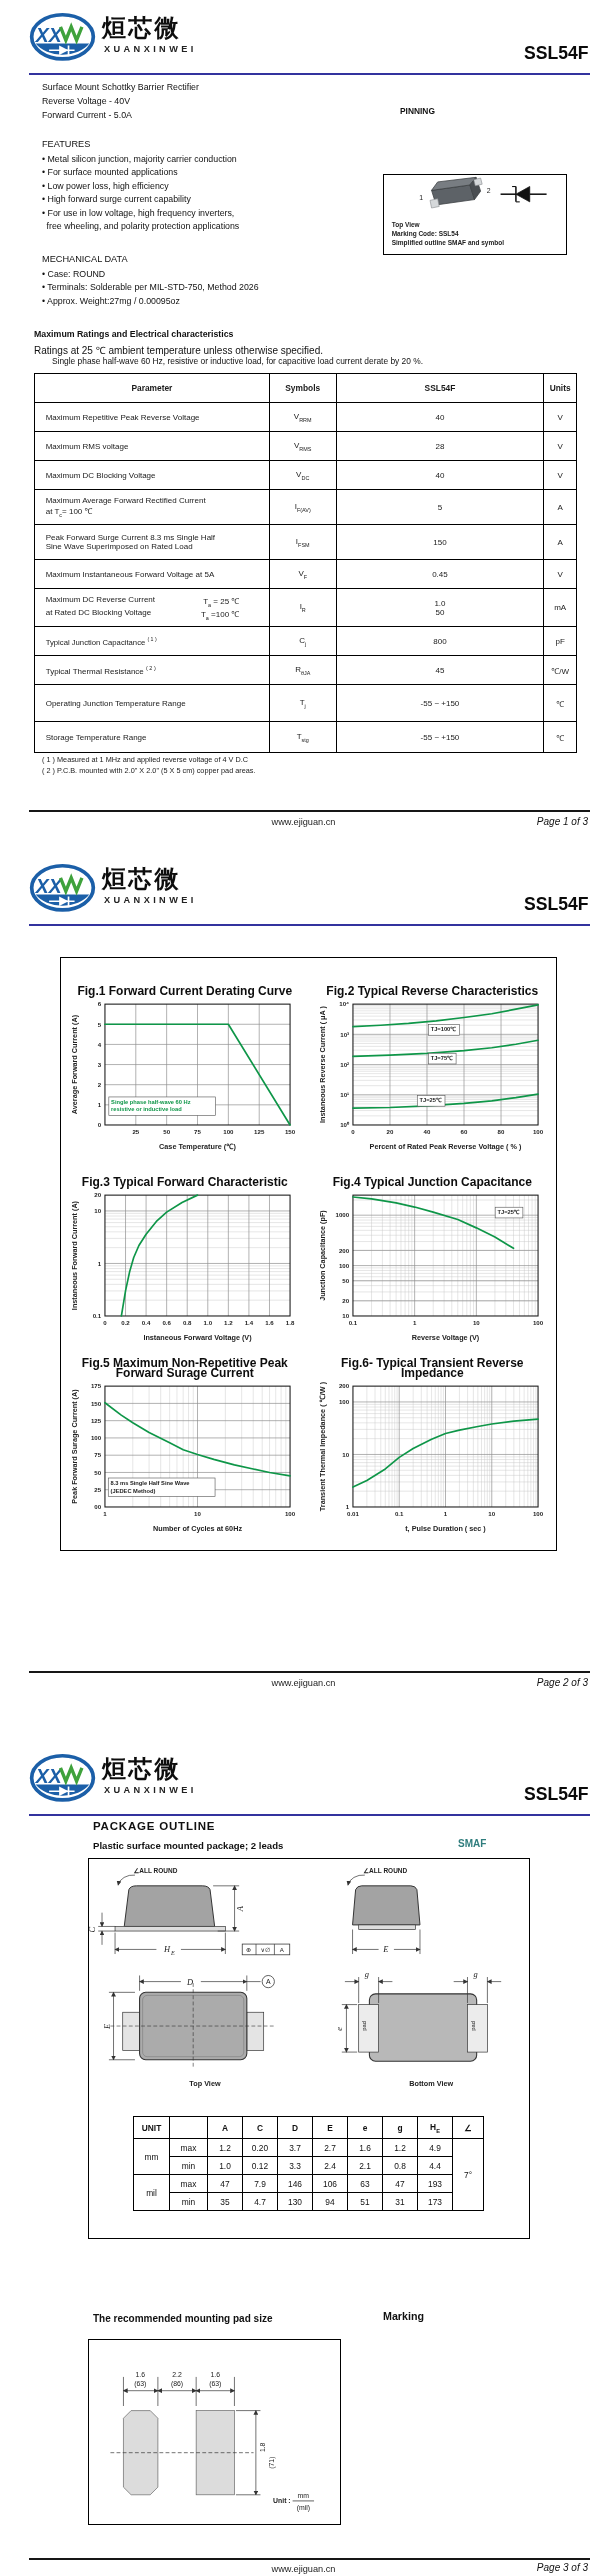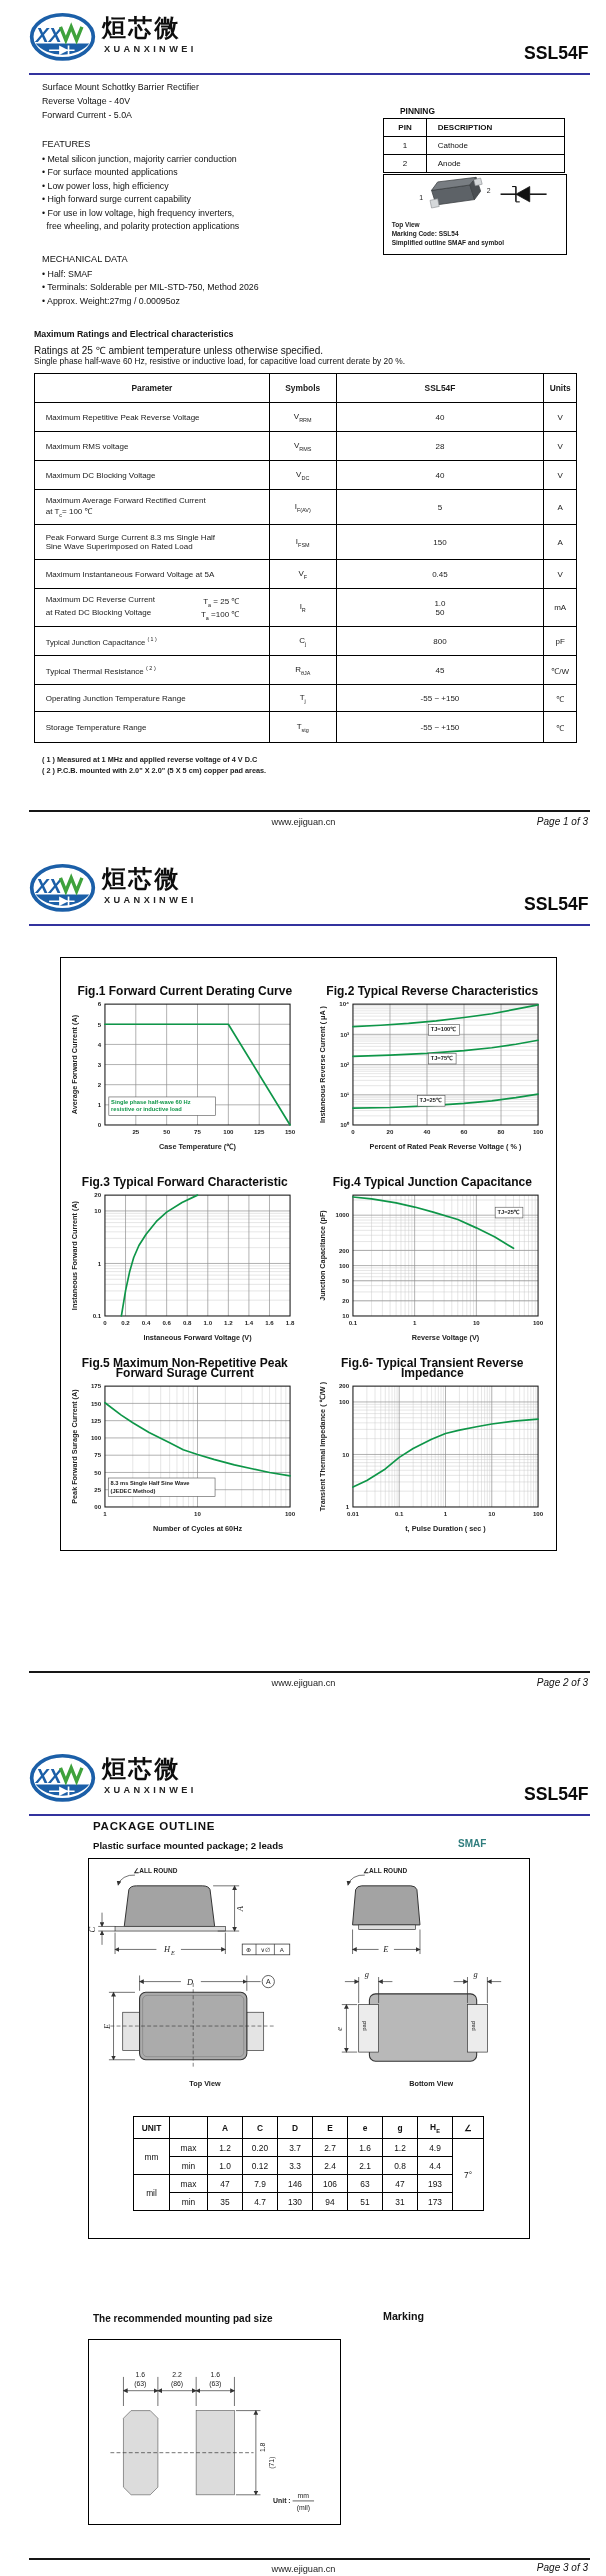--- a/index.html
+++ b/index.html
@@ -32,21 +32,21 @@
   .onote{font-size:6.5px;line-height:8.8px;margin-left:7.7px;font-weight:bold;color:#222}
   
   .rt{border-collapse:collapse;width:543px;border:1.5px solid #000;table-layout:fixed}
   .rt td{border:0.8px solid #000;font-size:8px;color:#1a1a1a;padding:1.5px 3.1px}
   .rt tr.h td{font-weight:bold;font-size:8.4px;text-align:center}
   .rt td.pl{text-align:left;padding-left:10.7px}
   .rt td.c{text-align:center}
   sub{font-size:68%}
   sup{font-size:68%}
   .sp{display:flex;justify-content:space-between;width:88%}
-  .note{font-size:7.3px;font-weight:bold;line-height:11.5px;color:#1a1a1a}
+  .note{font-size:7.3px;font-weight:normal;line-height:11.5px;color:#1a1a1a}
   
   .figbox{position:absolute;left:60px;top:957px;width:497px;height:594px;border:1.5px solid #000;display:grid;grid-template-columns:1fr 1fr;grid-auto-rows:191px;padding-top:17px;box-sizing:border-box}
   .fig{display:flex;flex-direction:column;align-items:center}
   .fig-title{height:21.4px;display:flex;align-items:flex-end;justify-content:center;font-size:12px;font-weight:bold;white-space:pre-line;text-align:center;line-height:9.6px;margin-bottom:1.5px;color:#0d0d0d}
   
   .pkgtitle{font-size:11.5px;font-weight:bold;letter-spacing:0.8px}
   .pkgsub{font-size:9.6px;font-weight:bold}
   .smaf{font-size:10px;font-weight:bold;color:#2f7d7d}
   .outbox{position:absolute;left:88px;top:1858px;width:440px;height:379px;border:1.1px solid #000}
   .dt{border-collapse:collapse;border:1.5px solid #000;table-layout:fixed}
@@ -86,36 +86,20 @@
     <div class="hrule"></div>
   </div>
 
   <div class="abs t11" style="left:42px;top:81px">
     <div>Surface Mount Schottky Barrier Rectifier</div>
     <div>Reverse Voltage - 40V</div>
     <div>Forward Current - 5.0A</div>
   </div>
 
   <div class="abs secthead bold" style="left:400px;top:106px;font-size:8.4px">PINNING</div>
-  <table class="pt abs" style="left:383px;top:118px">
-    <tbody>
-        <tr class="h">
-      <td class="pc">PIN</td>
-      <td>DESCRIPTION</td>
-    </tr>
-    <tr>
-      <td class="pc">1</td>
-      <td>Cathode</td>
-    </tr>
-    <tr>
-      <td class="pc">2</td>
-      <td>Anode</td>
-    </tr>
-  </tbody>
-    </table>
 
   <div class="abs secthead" style="left:42px;top:139px">FEATURES</div>
   <div class="abs list" style="left:42px;top:153px">
     <div>• Metal silicon junction, majority carrier conduction</div>
     <div>• For surface mounted applications</div>
     <div>• Low power loss, high efficiency</div>
     <div>• High forward surge current capability</div>
     <div>• For use in low voltage, high frequency inverters,</div>
     <div style="padding-left:4.6px">  free wheeling, and polarity protection applications</div>
   </div>
@@ -138,28 +122,28 @@
         <line x1="190" y1="25" x2="212" y2="25"></line>
       </g>
     </svg>
     <div class="onote">Top View</div>
     <div class="onote">Marking Code: SSL54</div>
     <div class="onote">Simplified outline SMAF and symbol</div>
   </div>
 
   <div class="abs secthead" style="left:42px;top:254px">MECHANICAL DATA</div>
   <div class="abs list" style="left:42px;top:268px">
-    <div>• Half: SMAF</div>
+    <div>• Case: ROUND</div>
     <div>• Terminals: Solderable per MIL-STD-750, Method 2026</div>
     <div>• Approx. Weight:27mg /  0.00095oz</div>
   </div>
 
   <div class="abs bold" style="left:34px;top:329px;font-size:8.8px">Maximum Ratings and Electrical characteristics</div>
   <div class="abs" style="left:34px;top:343px;font-size:10px">Ratings at 25 ℃ ambient temperature unless otherwise specified.</div>
-  <div class="abs" style="left:34px;top:356px;font-size:8.4px">Single phase half-wave 60 Hz, resistive or inductive load, for capacitive load current derate by 20 %.</div>
+  <div class="abs" style="left:52px;top:356px;font-size:8.4px">Single phase half-wave 60 Hz, resistive or inductive load, for capacitive load current derate by 20 %.</div>
 
   <table class="rt abs" style="left:34px;top:373px">
     <tbody>
         <tr class="h" style="height:29px">
       <td style="width:42%">Parameter</td>
       <td style="width:11%">Symbols</td>
       <td style="width:37%">SSL54F</td>
       <td>Units</td>
     </tr>
     <tr style="height:29px">
@@ -227,21 +211,21 @@
       <td class="c"><span>C</span><sub>j</sub></td>
       <td class="c">800</td>
       <td class="c">pF</td>
     </tr>
     <tr style="height:29px">
       <td class="pl"><span>Typical Thermal Resistance </span><sup>( 2 )</sup></td>
       <td class="c"><span>R</span><sub>θJA</sub></td>
       <td class="c">45</td>
       <td class="c">℃/W</td>
     </tr>
-    <tr style="height:27px">
+    <tr style="height:37px">
       <td class="pl">Operating Junction Temperature Range</td>
       <td class="c"><span>T</span><sub>j</sub></td>
       <td class="c">-55 ~ +150</td>
       <td class="c">℃</td>
     </tr>
     <tr style="height:31px">
       <td class="pl">Storage Temperature Range</td>
       <td class="c"><span>T</span><sub>stg</sub></td>
       <td class="c">-55 ~ +150</td>
       <td class="c">℃</td>

